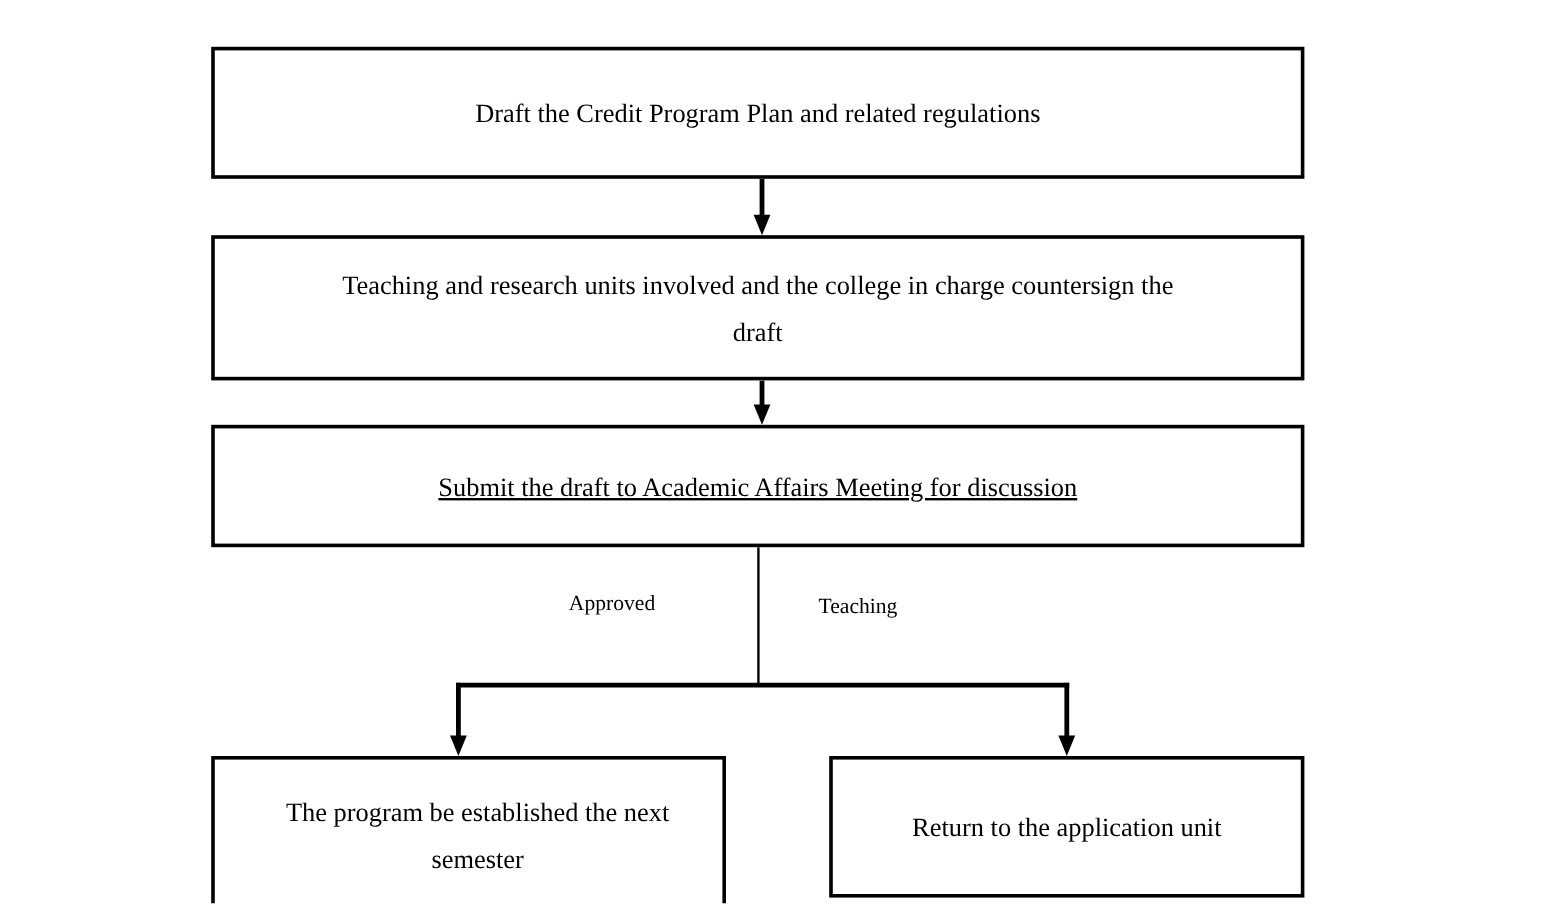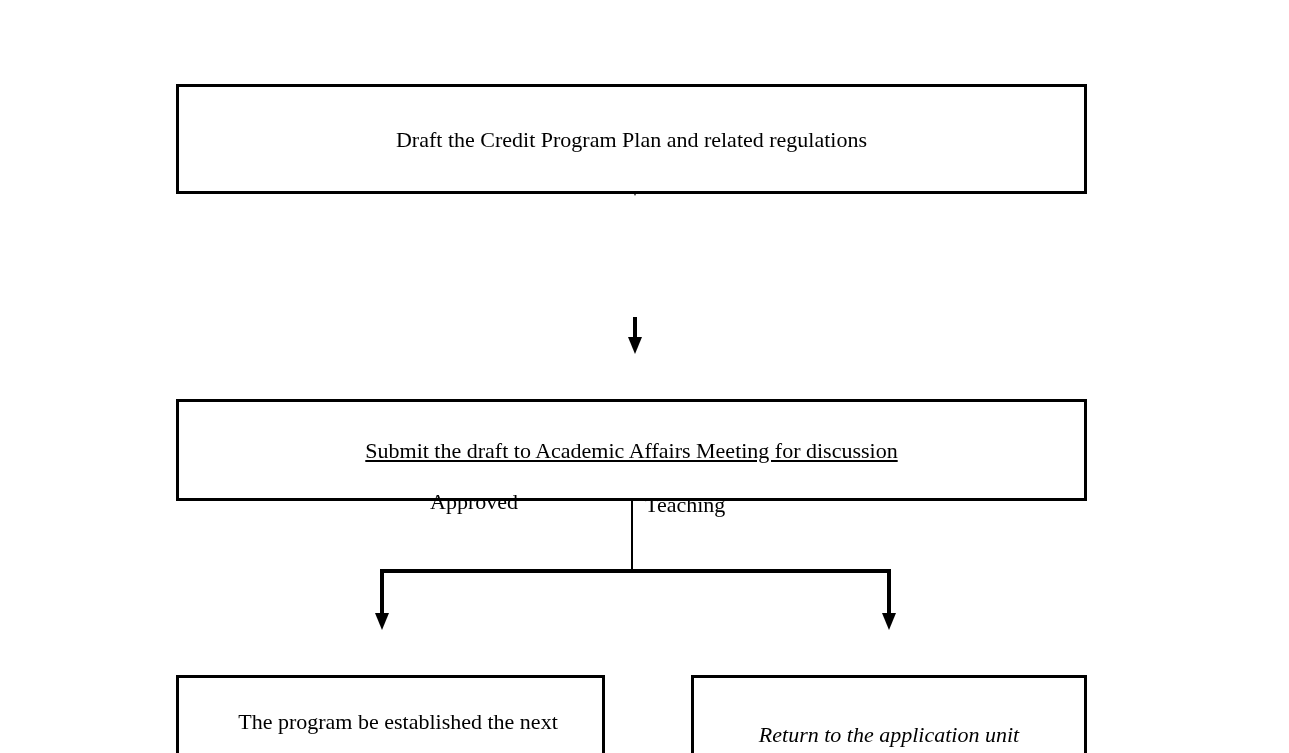--- a/index.html
+++ b/index.html
@@ -29,31 +29,31 @@
     border: 3px solid #000000;
     background: #ffffff;
     display: flex;
     align-items: center;
     justify-content: center;
     text-align: center;
     font-size: 22px;
     line-height: 39px;
     white-space: pre-line;
     padding: 0 8px;
-    margin-top: 45px;
   }
   .node-draft        { left: 176px; top:  39px; width: 911px; height: 110px; }
   .node-countersign  { left: 176px; top: 196px; width: 911px; height: 121px; }
   .node-submit       { left: 176px; top: 354px; width: 911px; height: 102px; text-decoration: underline; }
   .node-established  { left: 176px; top: 630px; width: 429px; height: 131px; padding-left: 23px; }
-  .node-return       { left: 691px; top: 630px; width: 396px; height: 118px; font-style: italic; }
+  .node-return       { left: 691px; top: 630px; width: 396px; height: 118px; }
   .edge-label {
     position: absolute;
-    font-size: 22px;
+    font-size: 18px;
     line-height: 26px;
+    text-align: center;
     background: transparent;
   }
   .edge-label-approved { left: 430px; top: 489px; width: 160px; }
   .edge-label-rejected { left: 645px; top: 492px; width: 140px; }
 </style>
 </head>
 <body>
 
 <div class="canvas">
 
@@ -73,20 +73,24 @@
     <polygon points="375,613 389,613 382,630" fill="#000000"></polygon>
 
     <line x1="889" y1="569" x2="889" y2="616" stroke="#000000" stroke-width="4"></line>
     <polygon points="882,613 896,613 889,630" fill="#000000"></polygon>
   </svg>
 
   <div class="node node-draft">
     <span>Draft the Credit Program Plan and related regulations</span>
   </div>
 
+  <div class="node node-countersign">
+    <span>Teaching and research units involved and the college in charge countersign the
+draft</span>
+  </div>
 
   <div class="node node-submit">
     <span>Submit the draft to Academic Affairs Meeting for discussion</span>
   </div>
 
   <div class="node node-established">
     <span>The program be established the next
 semester</span>
   </div>
 

